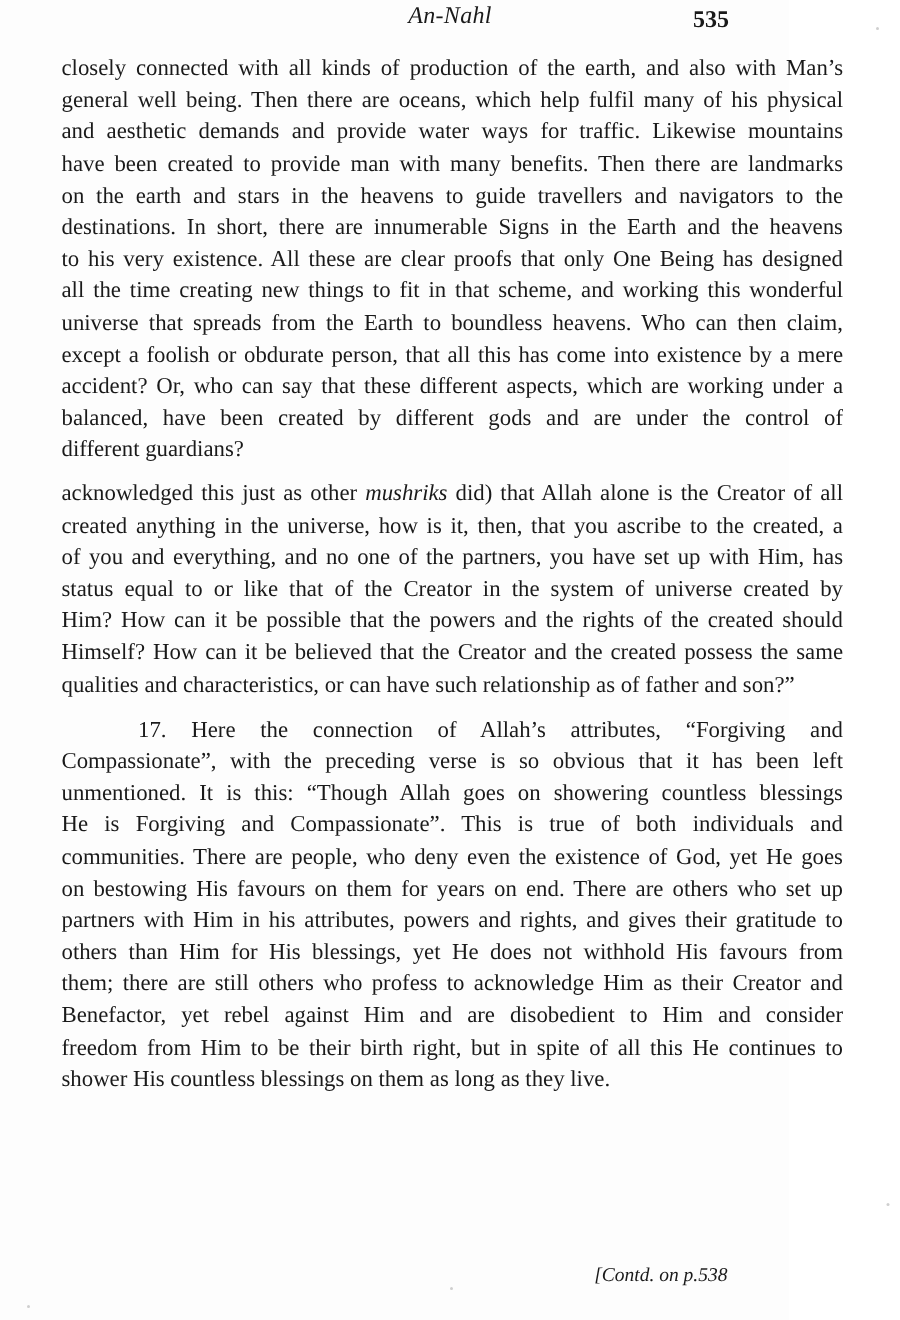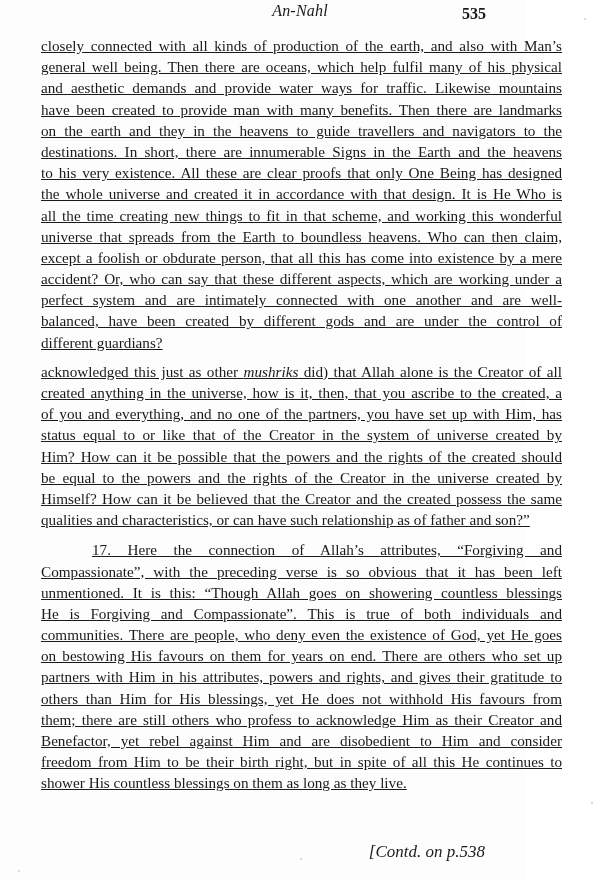--- a/index.html
+++ b/index.html
@@ -11,68 +11,64 @@
   .running-head {
     position: absolute; top: 2px; left: 0; width: 600px; text-align: center;
     font-style: italic; font-size: 16px; letter-spacing: 0.2px;
   }
   .page-number {
     position: absolute; top: 5px; right: 40px; font-weight: bold; font-size: 16px;
   }
   .body-text {
     position: absolute; left: 41px; top: 35px; width: 521px;
     font-size: 15.2px;
-    text-decoration: underline;
   }
   .line {
     display: block; height: 21.2px; line-height: 21.2px; white-space: nowrap;
     text-align: justify; text-align-last: justify; overflow: hidden;
   }
   .line.last { text-align-last: left; }
   .line.indent { padding-left: 51px; }
   .para-gap { height: 8px; }
   .para-gap-2 { height: 9px; }
   .contd {
-    position: absolute; top: 842px; right: 41px; font-style: italic; font-size: 17px;
+    position: absolute; top: 842px; right: 41px; font-style: italic; font-size: 13px;
   }
   .speck { position: absolute; width: 2px; height: 2px; background: #cfcfcf; border-radius: 1px; }
 </style>
 </head>
 <body>
 
 <div class="page">
   <div class="running-head">An-Nahl</div>
   <div class="page-number">535</div>
 
   <div class="body-text">
     <div>
         <span class="line">closely connected with all kinds of production of the earth, and also with Man’s</span>
         <span class="line">general well being. Then there are oceans, which help fulfil many of his physical</span>
         <span class="line">and aesthetic demands and provide water ways for traffic. Likewise mountains</span>
         <span class="line">have been created to provide man with many benefits. Then there are landmarks</span>
-        <span class="line">on the earth and they in the heavens to guide travellers and navigators to the</span>
+        <span class="line">on the earth and stars in the heavens to guide travellers and navigators to the</span>
         <span class="line">destinations. In short, there are innumerable Signs in the Earth and the heavens</span>
         <span class="line">to his very existence. All these are clear proofs that only One Being has designed</span>
-        <span class="line">the whole universe and created it in accordance with that design. It is He Who is</span>
         <span class="line">all the time creating new things to fit in that scheme, and working this wonderful</span>
         <span class="line">universe that spreads from the Earth to boundless heavens. Who can then claim,</span>
         <span class="line">except a foolish or obdurate person, that all this has come into existence by a mere</span>
         <span class="line">accident? Or, who can say that these different aspects, which are working under a</span>
-        <span class="line">perfect system and are intimately connected with one another and are well-</span>
         <span class="line">balanced, have been created by different gods and are under the control of</span>
         <span class="line last">different guardians?</span>
       </div>
     <div class="para-gap"></div>
     <div>
         <span class="line">acknowledged this just as other <em>mushriks</em> did) that Allah alone is the Creator of all</span>
         <span class="line">created anything in the universe, how is it, then, that you ascribe to the created, a</span>
         <span class="line">of you and everything, and no one of the partners, you have set up with Him, has</span>
         <span class="line">status equal to or like that of the Creator in the system of universe created by</span>
         <span class="line">Him? How can it be possible that the powers and the rights of the created should</span>
-        <span class="line">be equal to the powers and the rights of the Creator in the universe created by</span>
         <span class="line">Himself? How can it be believed that the Creator and the created possess the same</span>
         <span class="line last">qualities and characteristics, or can have such relationship as of father and son?”</span>
       </div>
     <div class="para-gap-2"></div>
     <div>
         <span class="line indent">17. Here the connection of Allah’s attributes, “Forgiving and</span>
         <span class="line">Compassionate”, with the preceding verse is so obvious that it has been left</span>
         <span class="line">unmentioned. It is this: “Though Allah goes on showering countless blessings</span>
         <span class="line">He is Forgiving and Compassionate”. This is true of both individuals and</span>
         <span class="line">communities. There are people, who deny even the existence of God, yet He goes</span>

